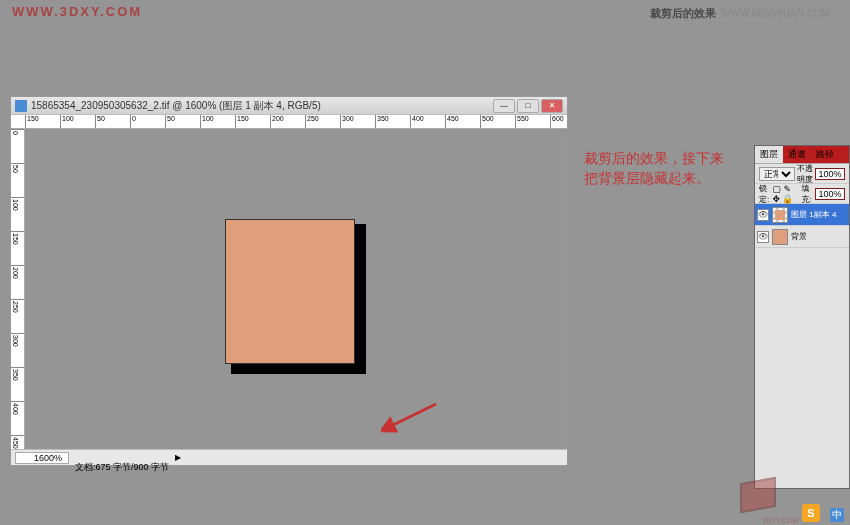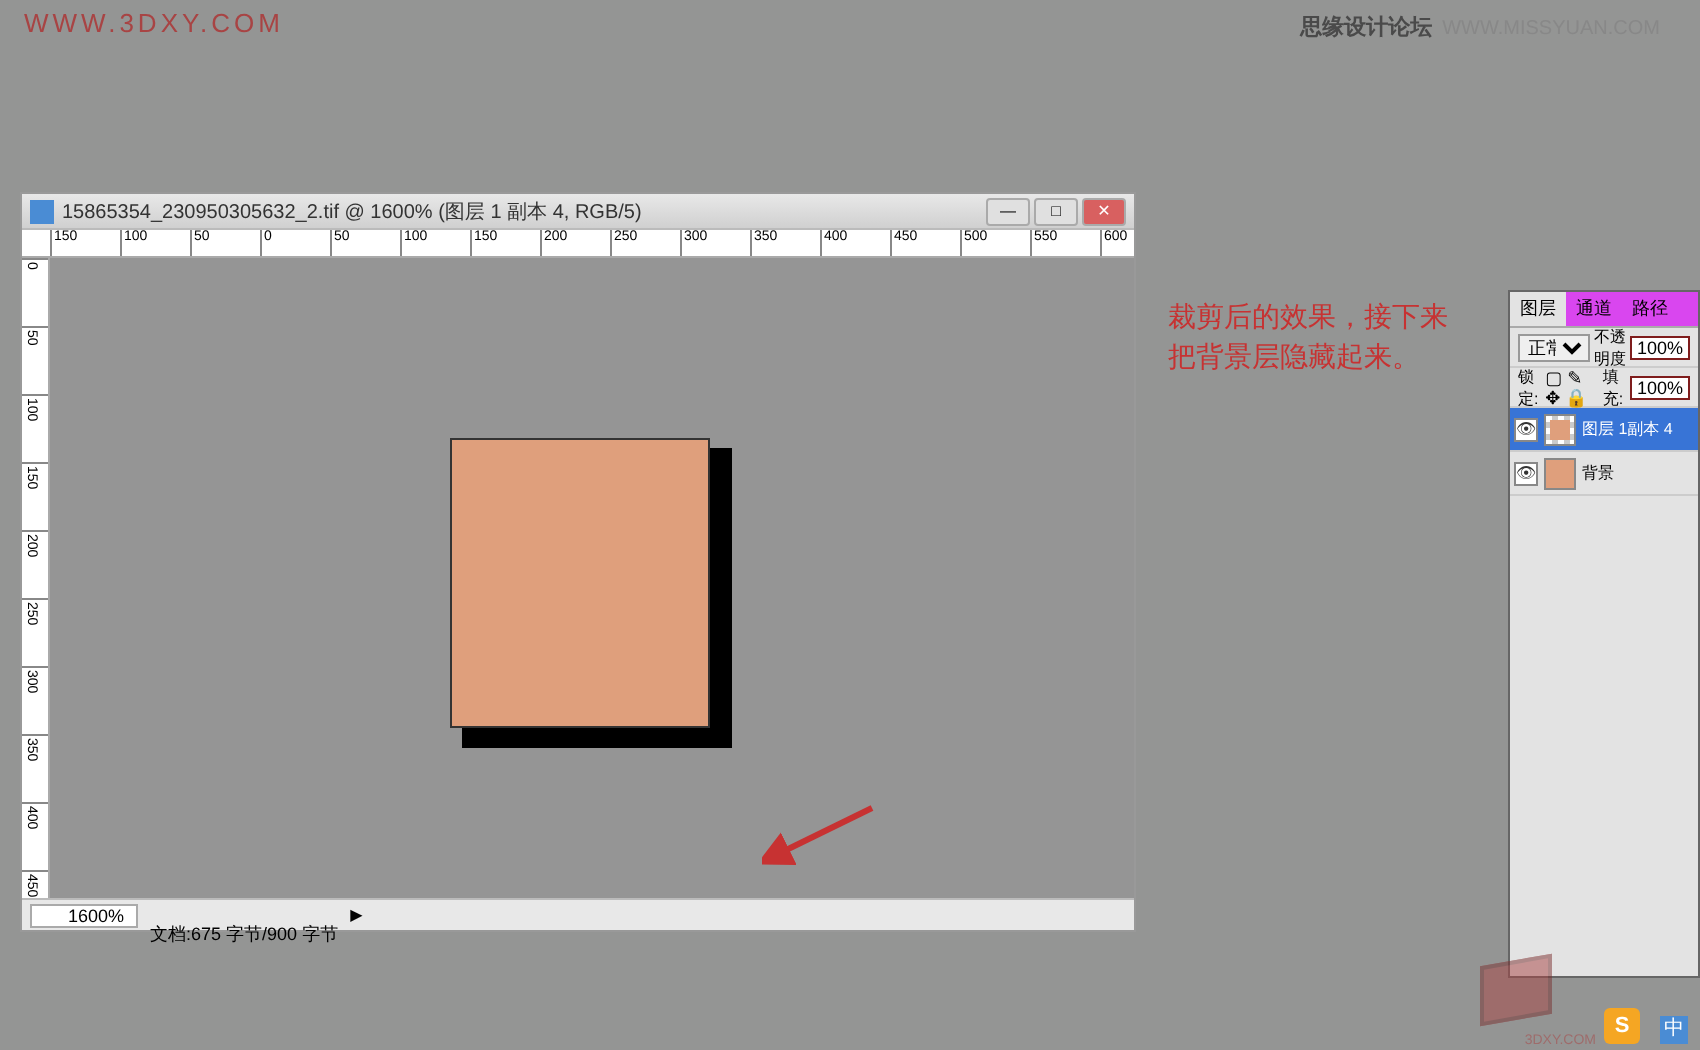--- a/index.html
+++ b/index.html
@@ -1,18 +1,18 @@
 <!DOCTYPE html>
 <html><head>
   <meta charset="utf-8">
   <style>
     * { margin: 0; padding: 0; box-sizing: border-box; }
     body { font-family: "Microsoft YaHei", sans-serif; background: #949594; width: 850px; height: 525px; overflow: hidden; position: relative; }
     
-    .watermark-left { position: absolute; top: 4px; left: 12px; color: #a84444; font-size: 13px; font-weight: normal; letter-spacing: 2px; }
+    .watermark-left { position: absolute; top: 4px; left: 12px; color: #a84444; font-size: 13px; font-weight: bold; letter-spacing: 2px; }
     .watermark-right { position: absolute; top: 6px; right: 20px; color: #4a4a4a; font-size: 11px; }
     .watermark-right span { margin-left: 5px; color: #888; font-size: 10px; }
     
     .doc-window { position: absolute; top: 96px; left: 10px; width: 558px; height: 370px; border: 1px solid #999; }
     .titlebar { height: 18px; background: linear-gradient(#e8e8e8,#d0d0d0); display: flex; align-items: center; padding: 0 4px; font-size: 10px; border-bottom: 1px solid #bbb; }
     .titlebar-icon { width: 12px; height: 12px; background: #4a8cd4; margin-right: 4px; }
     .titlebar-title { flex: 1; color: #333; }
     .winbtns { display: flex; gap: 2px; }
     .winbtn { width: 22px; height: 14px; background: #e0e0e0; border: 1px solid #aaa; border-radius: 2px; font-size: 8px; text-align: center; line-height: 12px; }
     .winbtn.close { background: #d86060; color: #fff; }
@@ -31,21 +31,21 @@
     .arrow { position: absolute; left: 356px; top: 270px; pointer-events: none; }
     
     .statusbar { height: 16px; background: #e8e8e8; border-top: 1px solid #bbb; display: flex; align-items: center; font-size: 9px; padding: 0 4px; }
     .zoom-box { border: 1px solid #aaa; padding: 0 6px 0 18px; background: #fff; margin-right: 6px; }
     .doc-info { margin-right: 6px; margin-top: 20px; }
     .arrow-small { font-size: 8px; }
     
     .annotation { position: absolute; top: 148px; left: 584px; width: 150px; color: #c73232; font-size: 14px; line-height: 20px; }
     
     .layers-panel { position: absolute; top: 145px; right: 0; width: 96px; background: #e3e3e3; border: 1px solid #666; font-size: 10px; }
-    .panel-tabs { display: flex; background: #d946ef; height: 18px; border-bottom: 1px solid #aaa; }
+    .panel-tabs { display: flex; background: #b91c1c; height: 18px; border-bottom: 1px solid #aaa; }
     .ptab { padding: 2px 5px; font-size: 9px; }
     .ptab.active { background: #e3e3e3; }
     .panel-row { display: flex; align-items: center; height: 20px; padding: 0 4px; border-bottom: 1px solid #ccc; background: #e3e3e3; gap: 2px; }
     .panel-row select { font-size: 9px; width: 36px; height: 14px; border: 1px solid #999; }
     .panel-row input { font-size: 9px; width: 30px; height: 12px; border: 1px solid #7f1d1d; text-align: center; }
     .lock-icons { font-size: 9px; display: flex; gap: 2px; }
     .layer-item { display: flex; align-items: center; height: 22px; border-bottom: 1px solid #ccc; padding: 0 2px; gap: 3px; }
     .layer-item.sel { background: #3874d6; color: #fff; }
     .eye { width: 12px; height: 12px; border: 1px solid #888; background: #fff; text-align: center; font-size: 8px; line-height: 10px; color: #333; }
     .thumb { width: 16px; height: 16px; border: 1px solid #888; }
@@ -60,21 +60,21 @@
     .logo-cube { width: 36px; height: 30px; background: #a84444; transform: skewY(-10deg); border: 2px solid #7a3030; }
     .logo-txt { position: absolute; bottom: -2px; right: -6px; font-size: 7px; color: #a84444; }
     .logo-s { width: 18px; height: 18px; background: #f5a623; border-radius: 3px; text-align: center; line-height: 18px; color: #fff; font-weight: bold; font-size: 11px; }
     .logo-zh { width: 14px; height: 14px; background: #4a8cd4; color: #fff; font-size: 10px; text-align: center; line-height: 14px; }
   </style>
 </head>
 <body>
 
 <div class="watermark-left">WWW.3DXY.COM</div>
 <div class="watermark-right">
-  <b>思缘设计论坛</b><span>WWW.MISSYUAN.COM</span>
+  <b>裁剪后的效果</b><span>WWW.MISSYUAN.COM</span>
 </div>
 
 <div class="doc-window">
   <div class="titlebar">
     <div class="titlebar-icon"></div>
     <div class="titlebar-title">15865354_230950305632_2.tif @ 1600% (图层 1 副本 4, RGB/5)</div>
     <div class="winbtns">
       <div class="winbtn">—</div>
       <div class="winbtn">□</div>
       <div class="winbtn close">✕</div>

